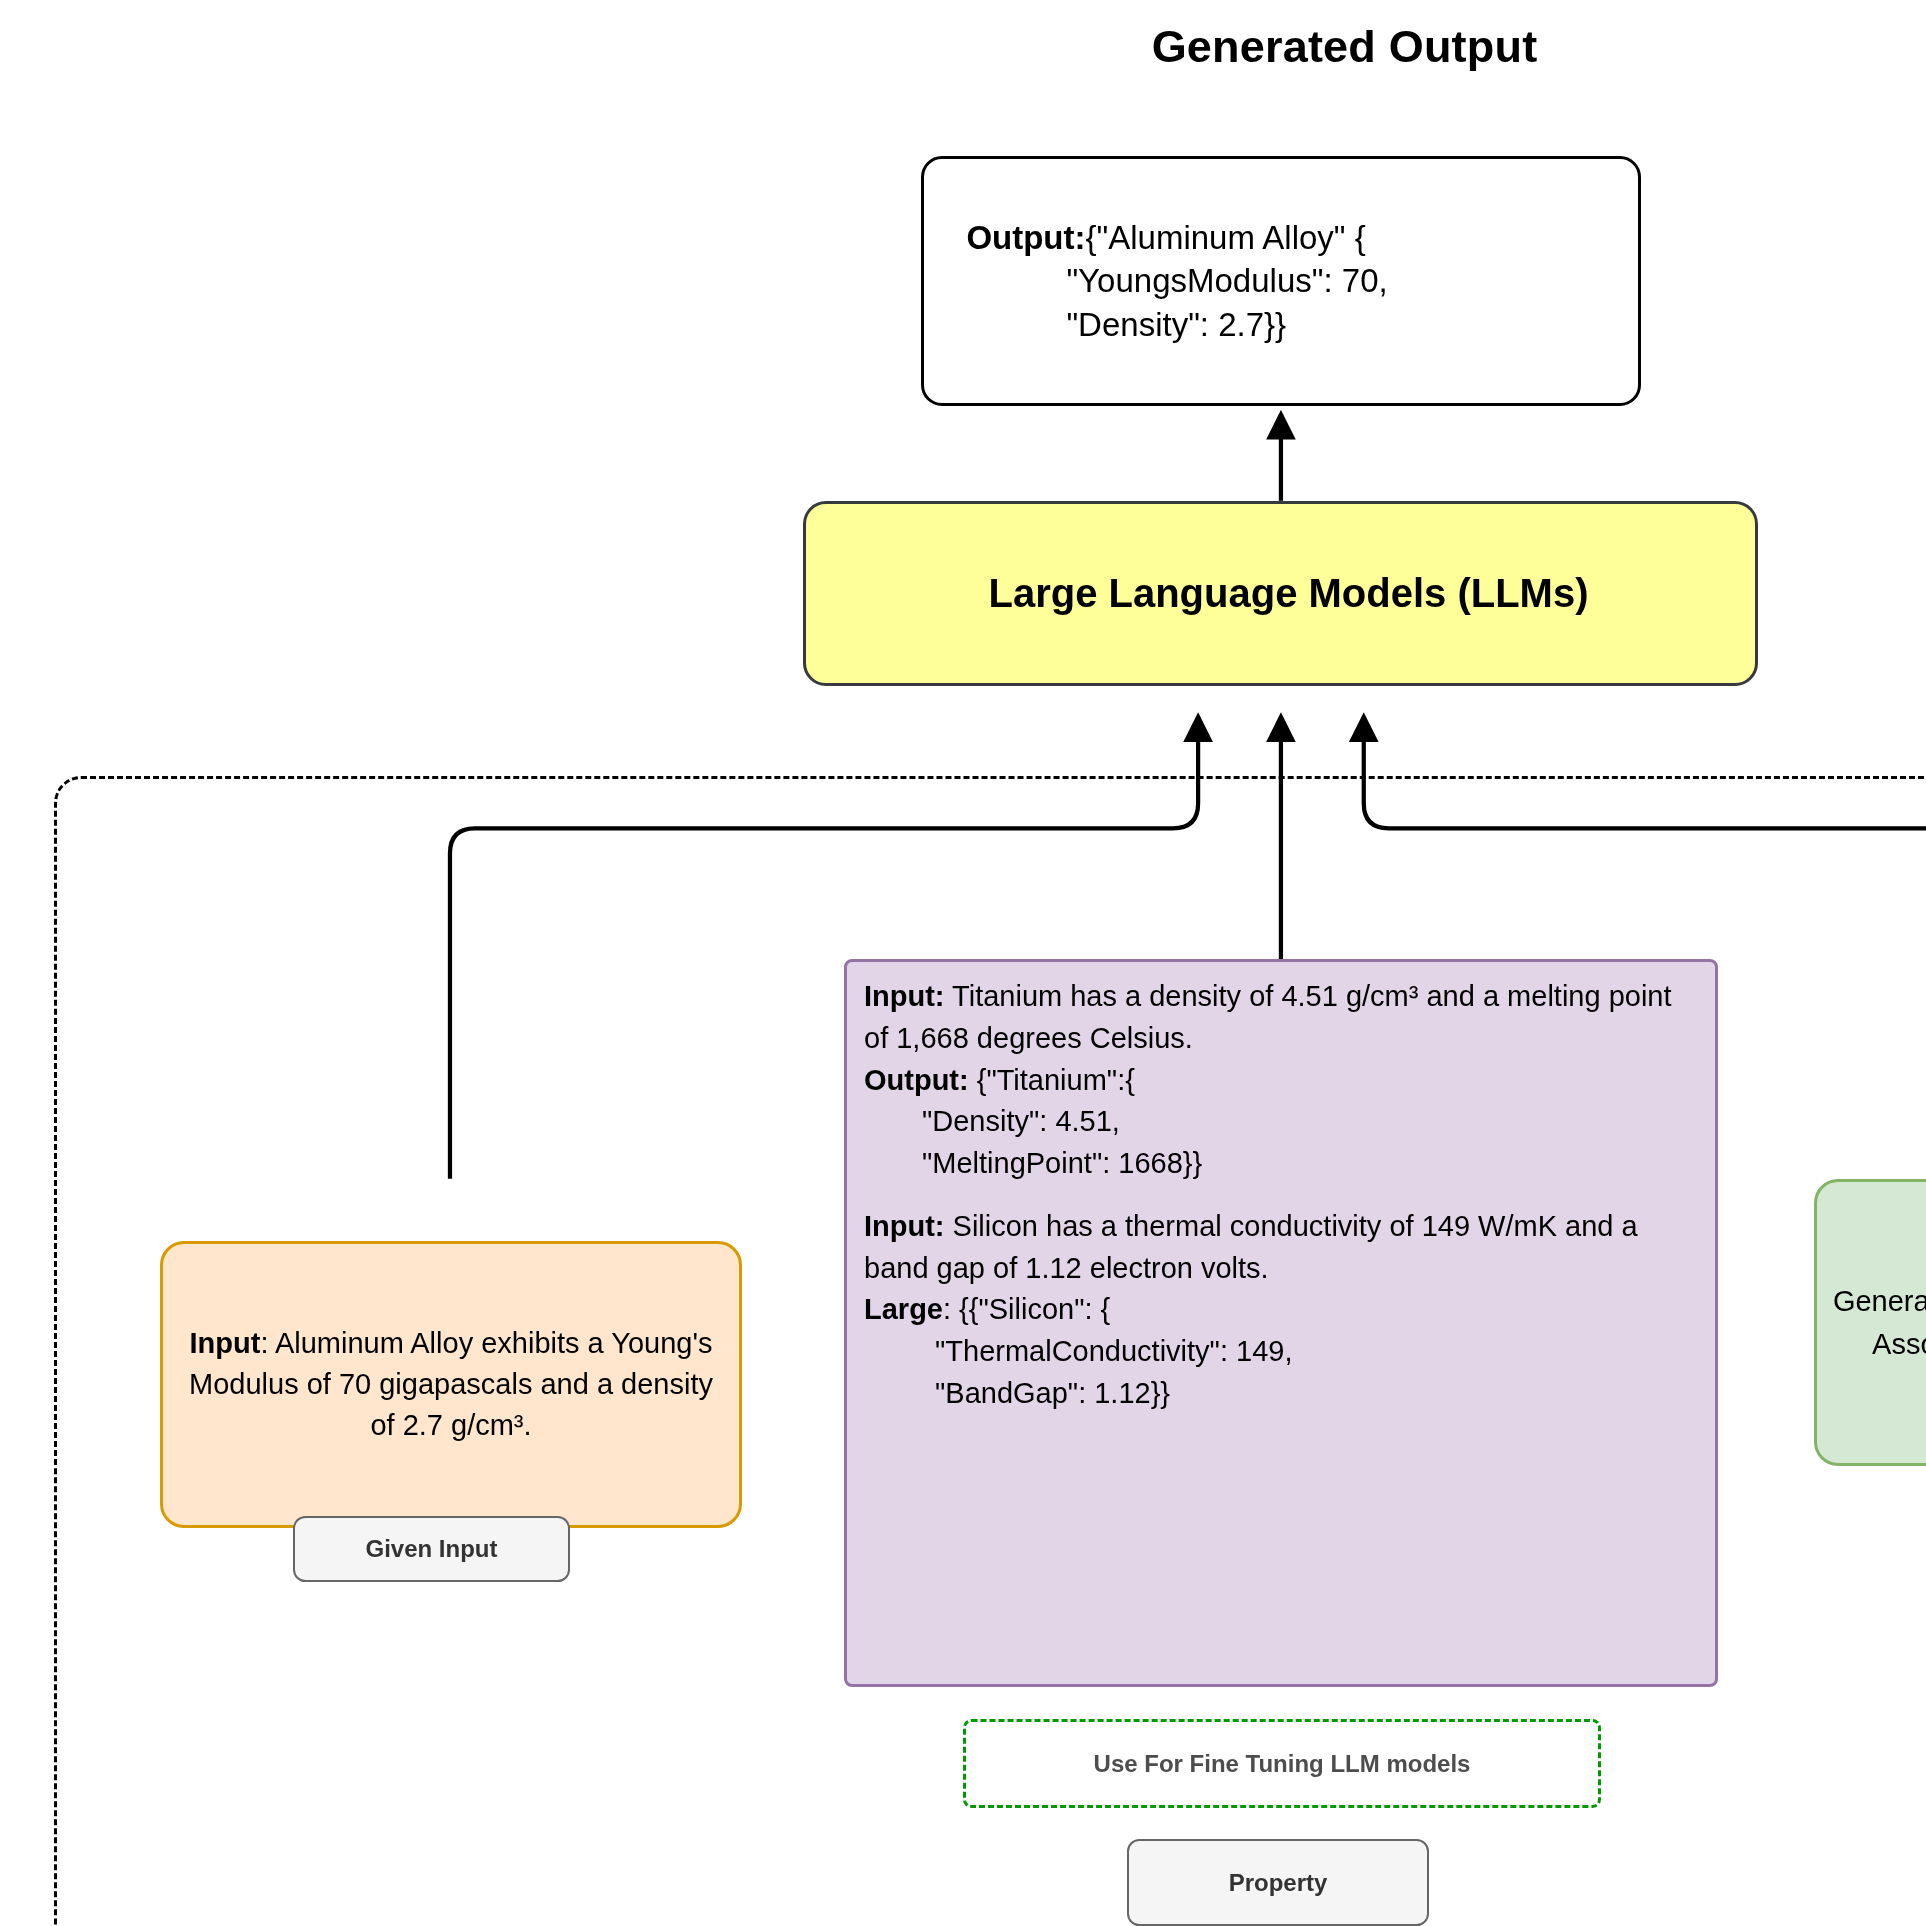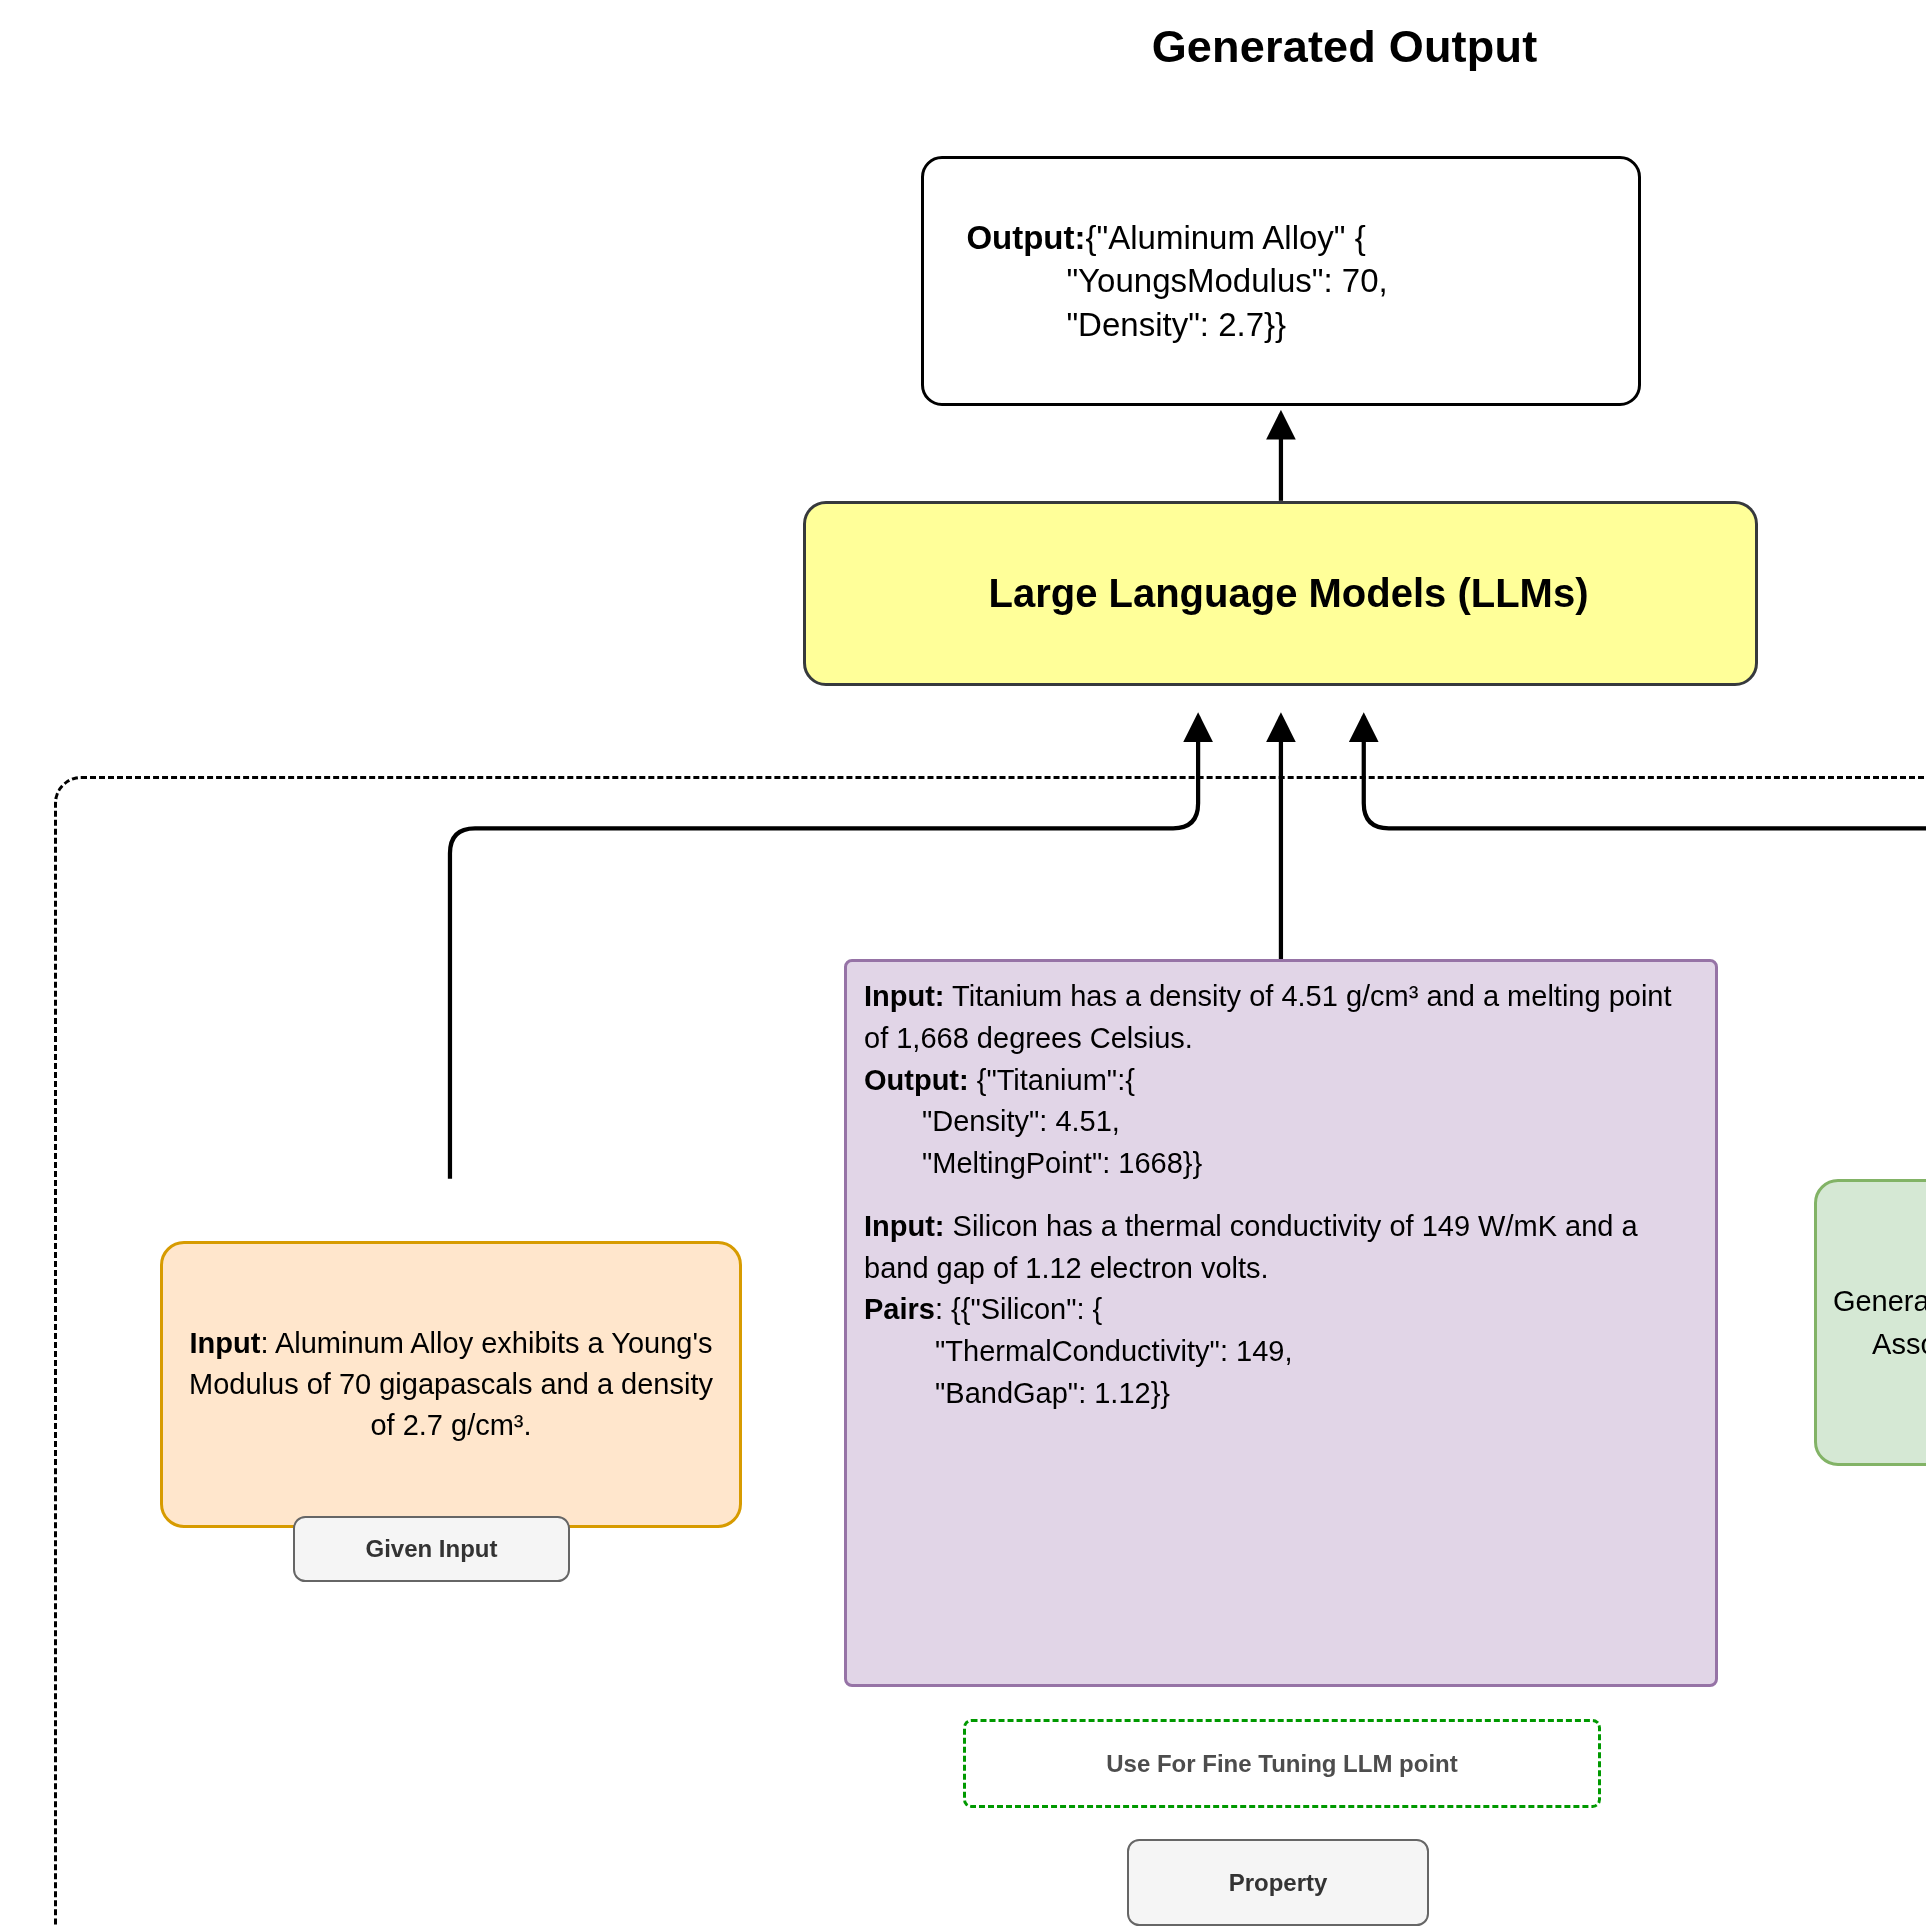--- a/index.html
+++ b/index.html
@@ -230,30 +230,30 @@
       <div>
         <b>Output:</b><span> {"Titanium":{</span>
       </div>
       <div class="ind1">"Density": 4.51,</div>
       <div class="ind1">"MeltingPoint": 1668}}</div>
       <div class="gapline"></div>
       <div>
         <b>Input:</b><span> Silicon has a thermal conductivity of 149 W/mK and a band gap of 1.12 electron volts.</span>
       </div>
       <div>
-        <b>Pairs</b><span>: {{"Silicon": {</span>
+        <b>Large</b><span>: {{"Silicon": {</span>
       </div>
       <div class="ind2">"ThermalConductivity": 149,</div>
       <div class="ind2">"BandGap": 1.12}}</div>
     </div>
   </div>
 
   <div class="node" id="prompt-design-box">
     <div class="txt">Generate Key-Value Pairs with Name and Associated Property form given text</div>
   </div>
 
   <div class="chip" id="chip-given-input">Given Input</div>
 
   <div class="chip" id="chip-context">Property</div>
-  <div id="chip-fine-tuning">Use For Fine Tuning LLM point</div>
+  <div id="chip-fine-tuning">Use For Fine Tuning LLM models</div>
 
 </div>
 
 
 </body></html>

